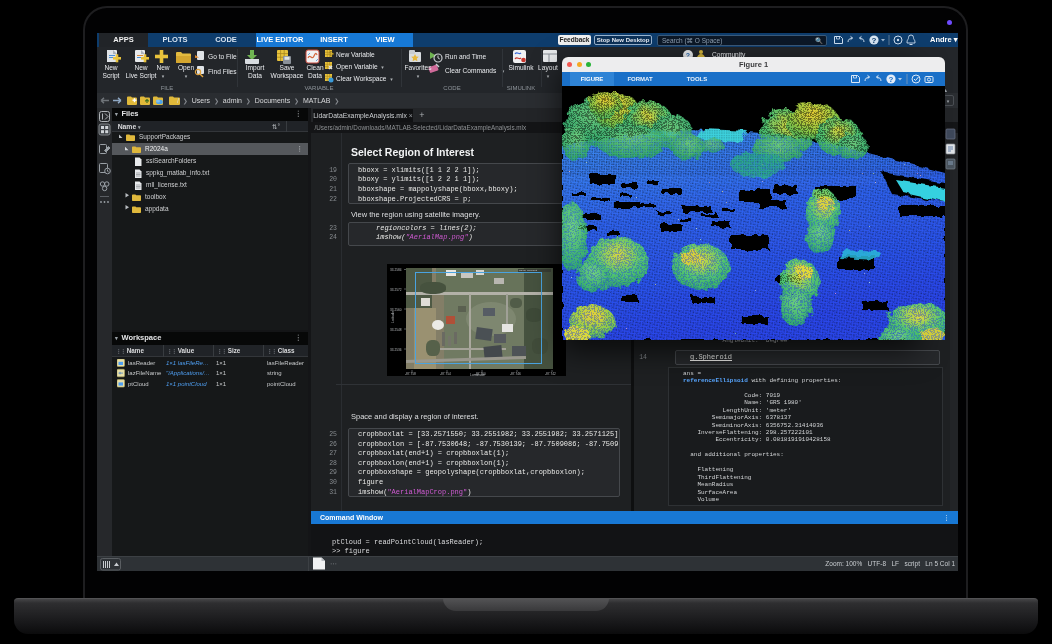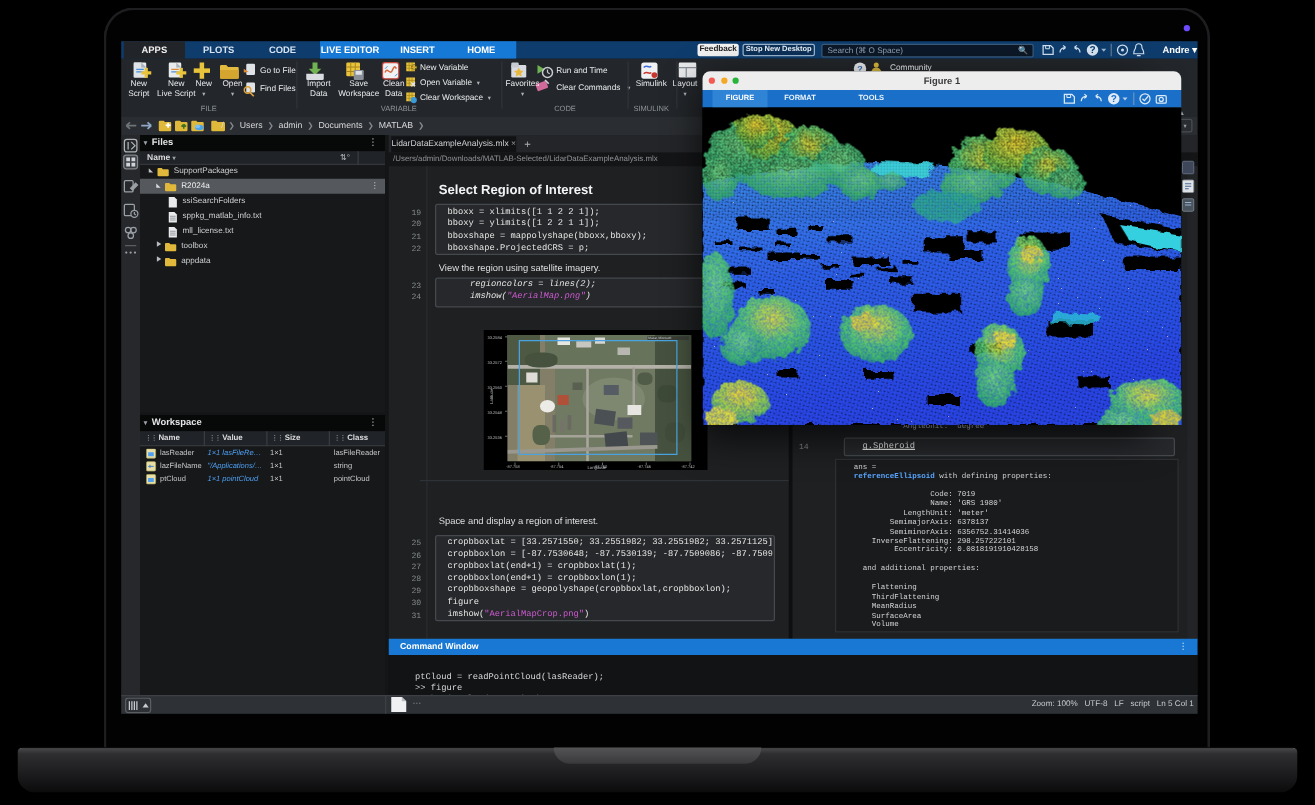--- a/index.html
+++ b/index.html
@@ -17,21 +17,21 @@
 <div class="a" id="mw" style="left:97px;top:33px;width:861px;height:538px;background:#141517;"></div>
 
 <div class="a" style="left:97px;top:33px;width:861px;height:14px;background:#0e3d6d;"></div>
 <div class="a" style="left:256px;top:33px;width:157px;height:14px;background:#1779d6;"></div>
 <div class="a" style="left:99px;top:33px;width:49px;height:14px;background:#212428;"></div>
 <div class="a" style="left:99px;top:33px;width:49px;height:14px;color:#f0f0f0;font-size:7.5px;font-weight:bold;text-align:center;line-height:14px;">APPS</div>
 <div class="a" style="left:150px;top:33px;width:50px;height:14px;color:#d7e3f0;font-size:7.5px;font-weight:bold;text-align:center;line-height:14px;">PLOTS</div>
 <div class="a" style="left:202px;top:33px;width:48px;height:14px;color:#d7e3f0;font-size:7.5px;font-weight:bold;text-align:center;line-height:14px;">CODE</div>
 <div class="a" style="left:252px;top:33px;width:56px;height:14px;color:#fff;font-size:7.5px;font-weight:bold;text-align:center;line-height:14px;">LIVE EDITOR</div>
 <div class="a" style="left:310px;top:33px;width:48px;height:14px;color:#fff;font-size:7.5px;font-weight:bold;text-align:center;line-height:14px;">INSERT</div>
-<div class="a" style="left:362px;top:33px;width:46px;height:14px;color:#fff;font-size:7.5px;font-weight:bold;text-align:center;line-height:14px;">HOME</div>
+<div class="a" style="left:362px;top:33px;width:46px;height:14px;color:#fff;font-size:7.5px;font-weight:bold;text-align:center;line-height:14px;">VIEW</div>
 
 <div class="a" style="left:558px;top:35px;width:33px;height:10px;background:#f2f2f2;border-radius:2px;color:#222;font-size:6.5px;font-weight:bold;text-align:center;line-height:10px;">Feedback</div>
 <div class="a" style="left:594px;top:35px;width:58px;height:10px;background:#0c3158;border:1px solid #9ab4cf;border-radius:2px;color:#e8eef5;font-size:6px;font-weight:bold;text-align:center;line-height:8px;white-space:nowrap;">Stop New Desktop</div>
 <div class="a" style="left:657px;top:34.5px;width:170px;height:11px;background:#0c1827;border:1px solid #3a5a7a;border-radius:2px;color:#8fa0b2;font-size:6.5px;line-height:9px;padding-left:4px;">Search (⌘ O Space)<span style="float:right;margin-right:3px;">🔍</span></div>
 <svg class="a" width="95" height="12" viewBox="0 0 95 12" style="left:833px;top:34px;">
   <g stroke="#cfe0f2" fill="none" stroke-width="1">
     <path d="M1.5 2.5h6l2 2v5h-8z"></path>
       <path d="M3.5 2.5v2.5h3V2.5" stroke-width=".8"></path>
     <path d="M15 8c0-2.5 2-4 4.5-4m0 0l-2-1.7m2 1.7l-2 1.7"></path>
     <path d="M31 8c0-2.5-2-4-4.5-4m0 0l2-1.7m-2 1.7l2 1.7"></path>

